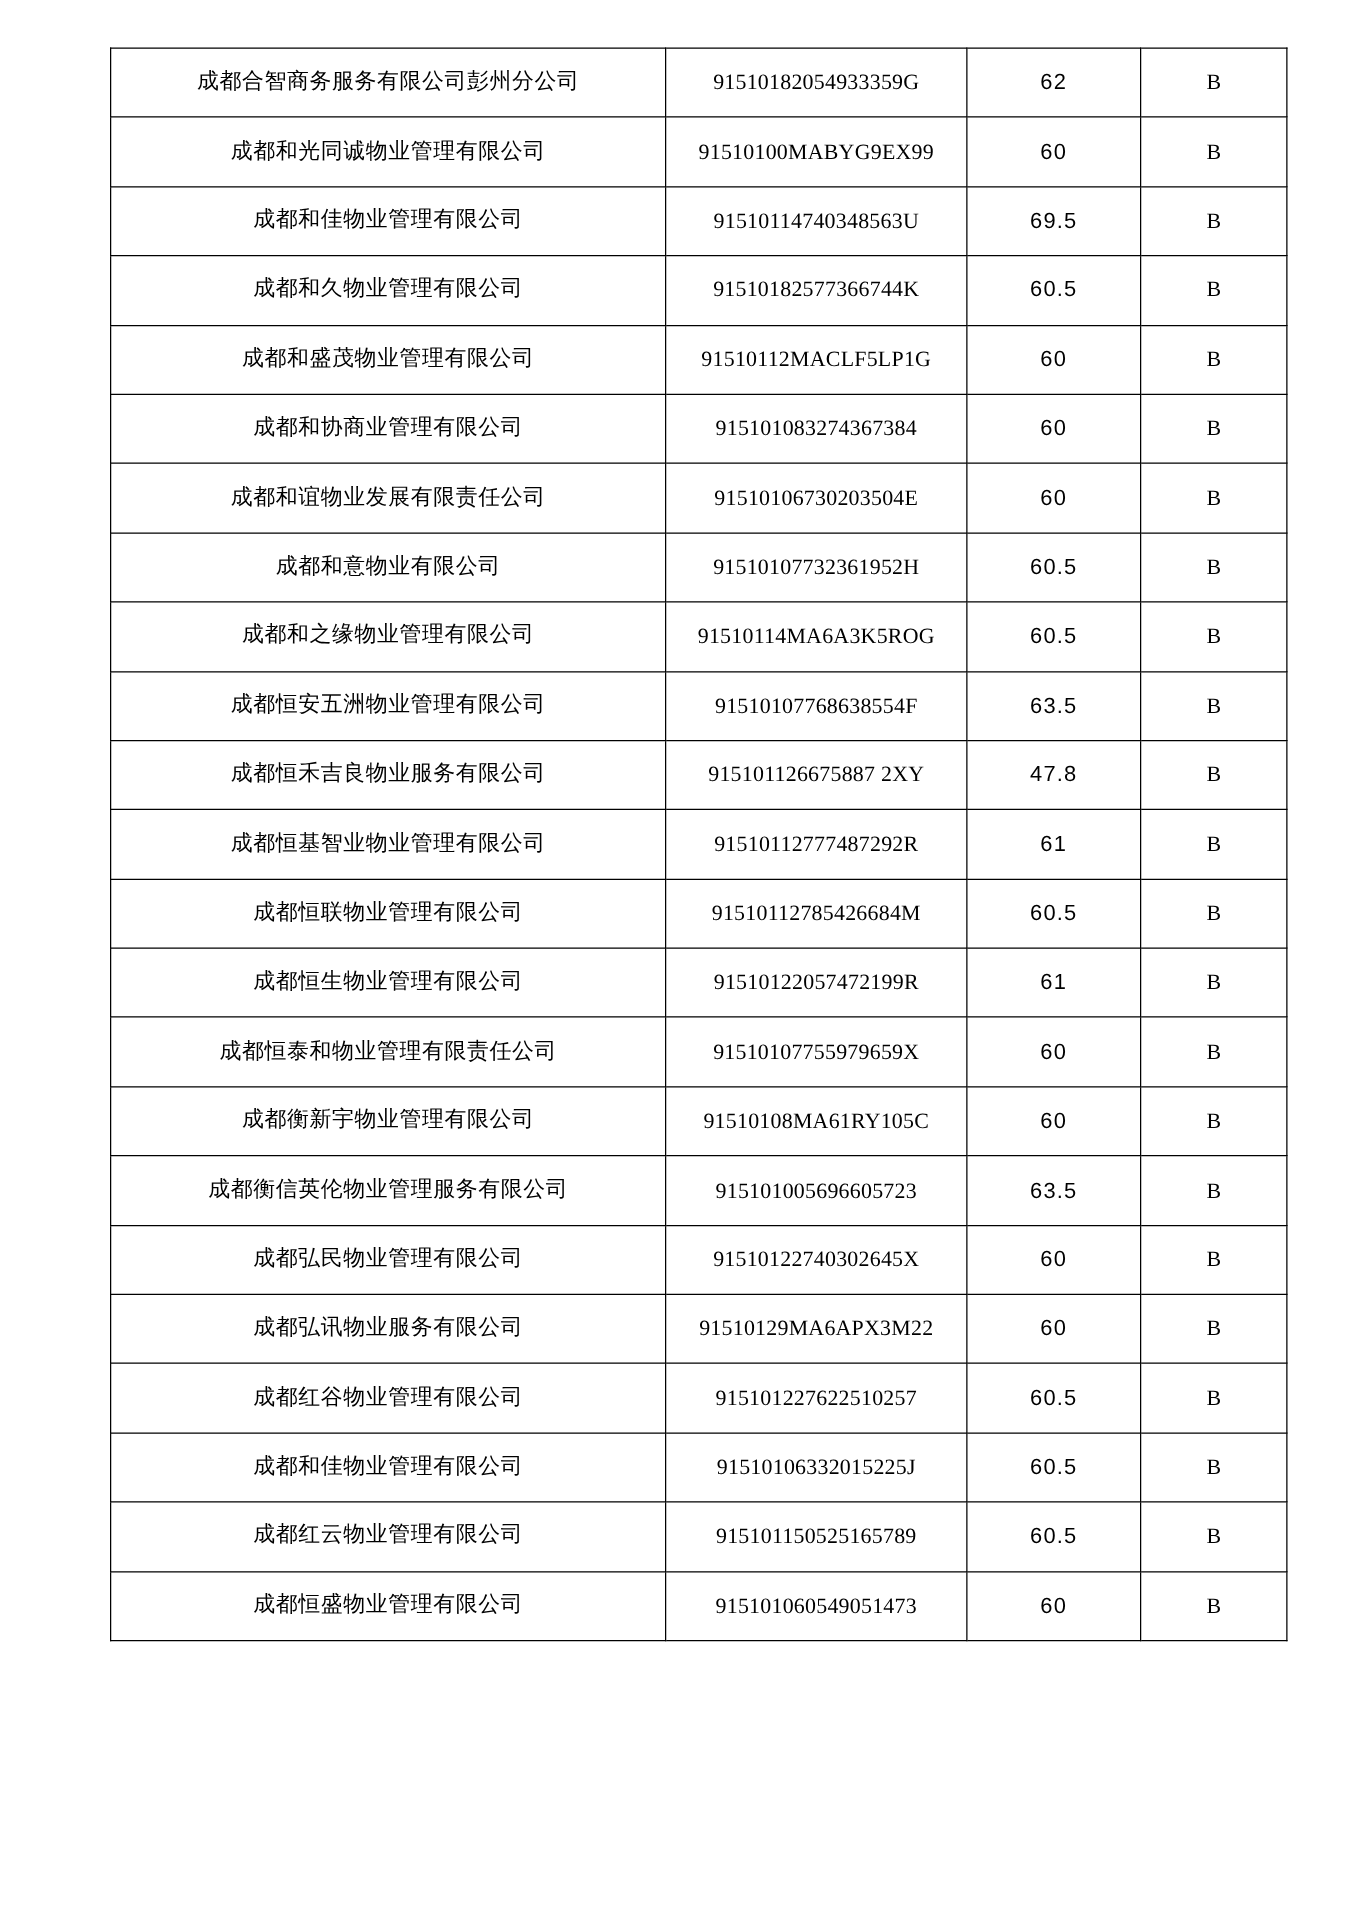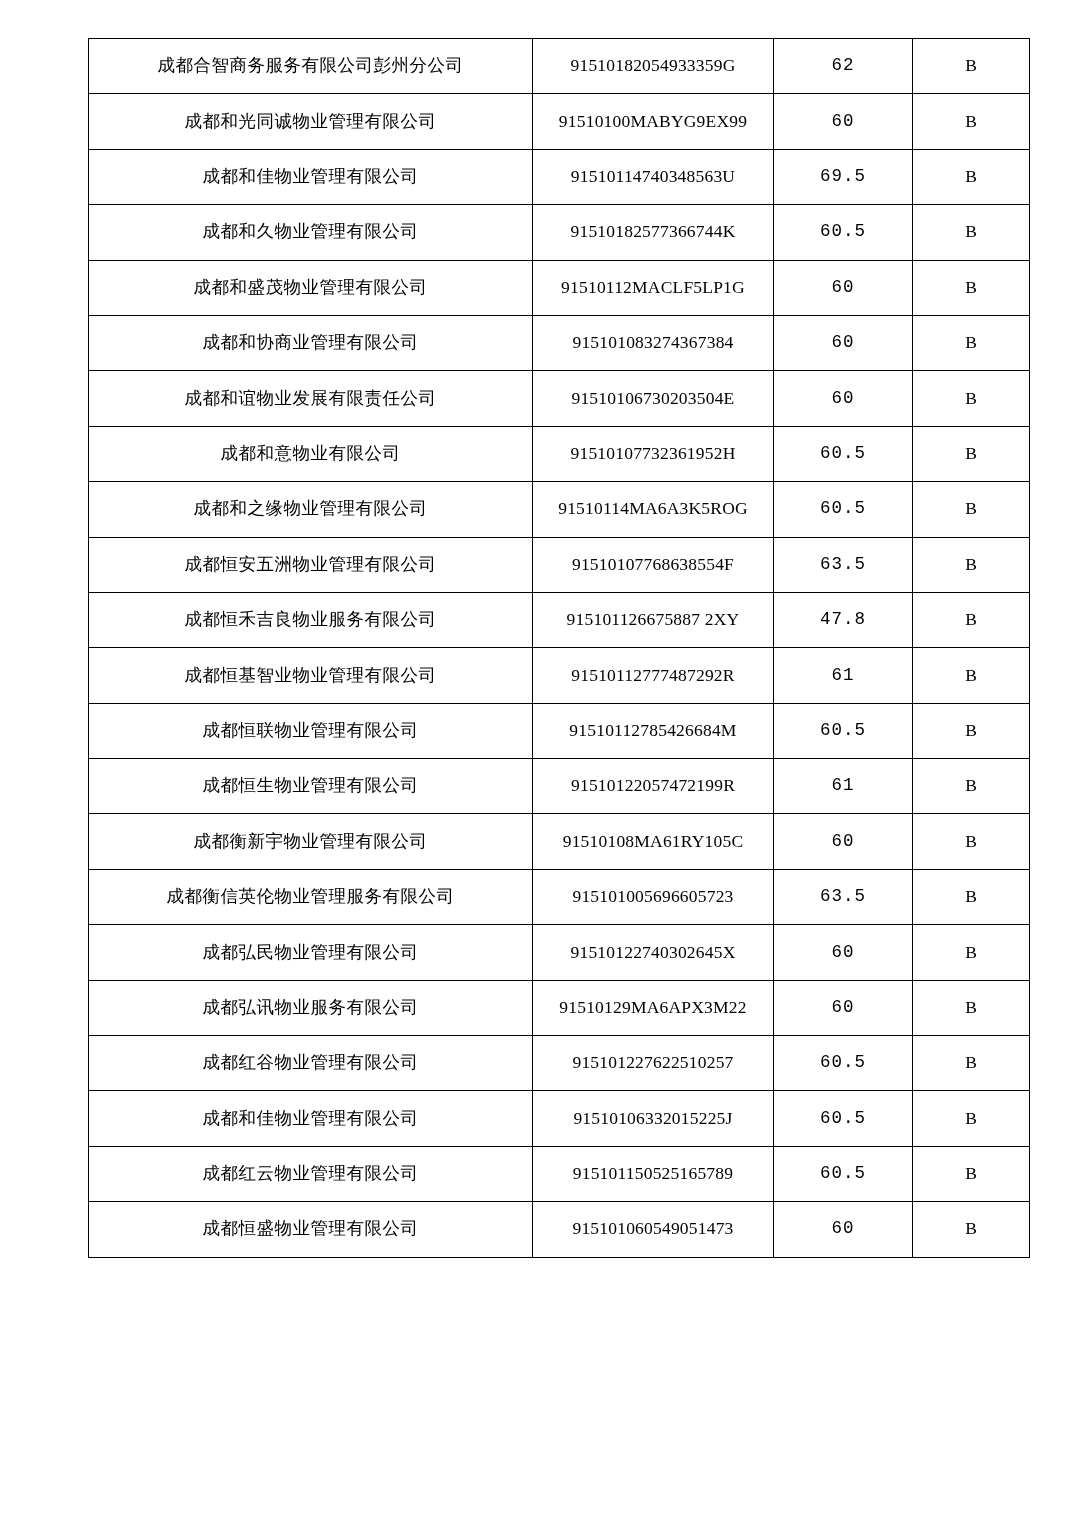--- a/index.html
+++ b/index.html
@@ -43,21 +43,21 @@
     letter-spacing: 0.5px;
   }
   td.col-code {
     width: 232px;
     font-family: "Liberation Serif", "DejaVu Serif", serif;
     font-size: 18px;
     letter-spacing: 0.2px;
   }
   td.col-score {
     width: 130px;
-    font-family: Liberation Mono, monospace;
+    font-family: Liberation Sans, sans-serif;
     font-size: 18px;
     letter-spacing: 1px;
   }
   td.col-grade {
     width: 108px;
     font-family: "Liberation Serif", "DejaVu Serif", serif;
     font-size: 18px;
   }
 </style>
 </head>
@@ -144,20 +144,26 @@
           <td class="col-score">60.5</td>
           <td class="col-grade">B</td>
         </tr>
         <tr>
           <td class="col-name">成都恒生物业管理有限公司</td>
           <td class="col-code">91510122057472199R</td>
           <td class="col-score">61</td>
           <td class="col-grade">B</td>
         </tr>
         <tr>
+          <td class="col-name">成都恒泰和物业管理有限责任公司</td>
+          <td class="col-code">91510107755979659X</td>
+          <td class="col-score">60</td>
+          <td class="col-grade">B</td>
+        </tr>
+        <tr>
           <td class="col-name">成都衡新宇物业管理有限公司</td>
           <td class="col-code">91510108MA61RY105C</td>
           <td class="col-score">60</td>
           <td class="col-grade">B</td>
         </tr>
         <tr>
           <td class="col-name">成都衡信英伦物业管理服务有限公司</td>
           <td class="col-code">915101005696605723</td>
           <td class="col-score">63.5</td>
           <td class="col-grade">B</td>

